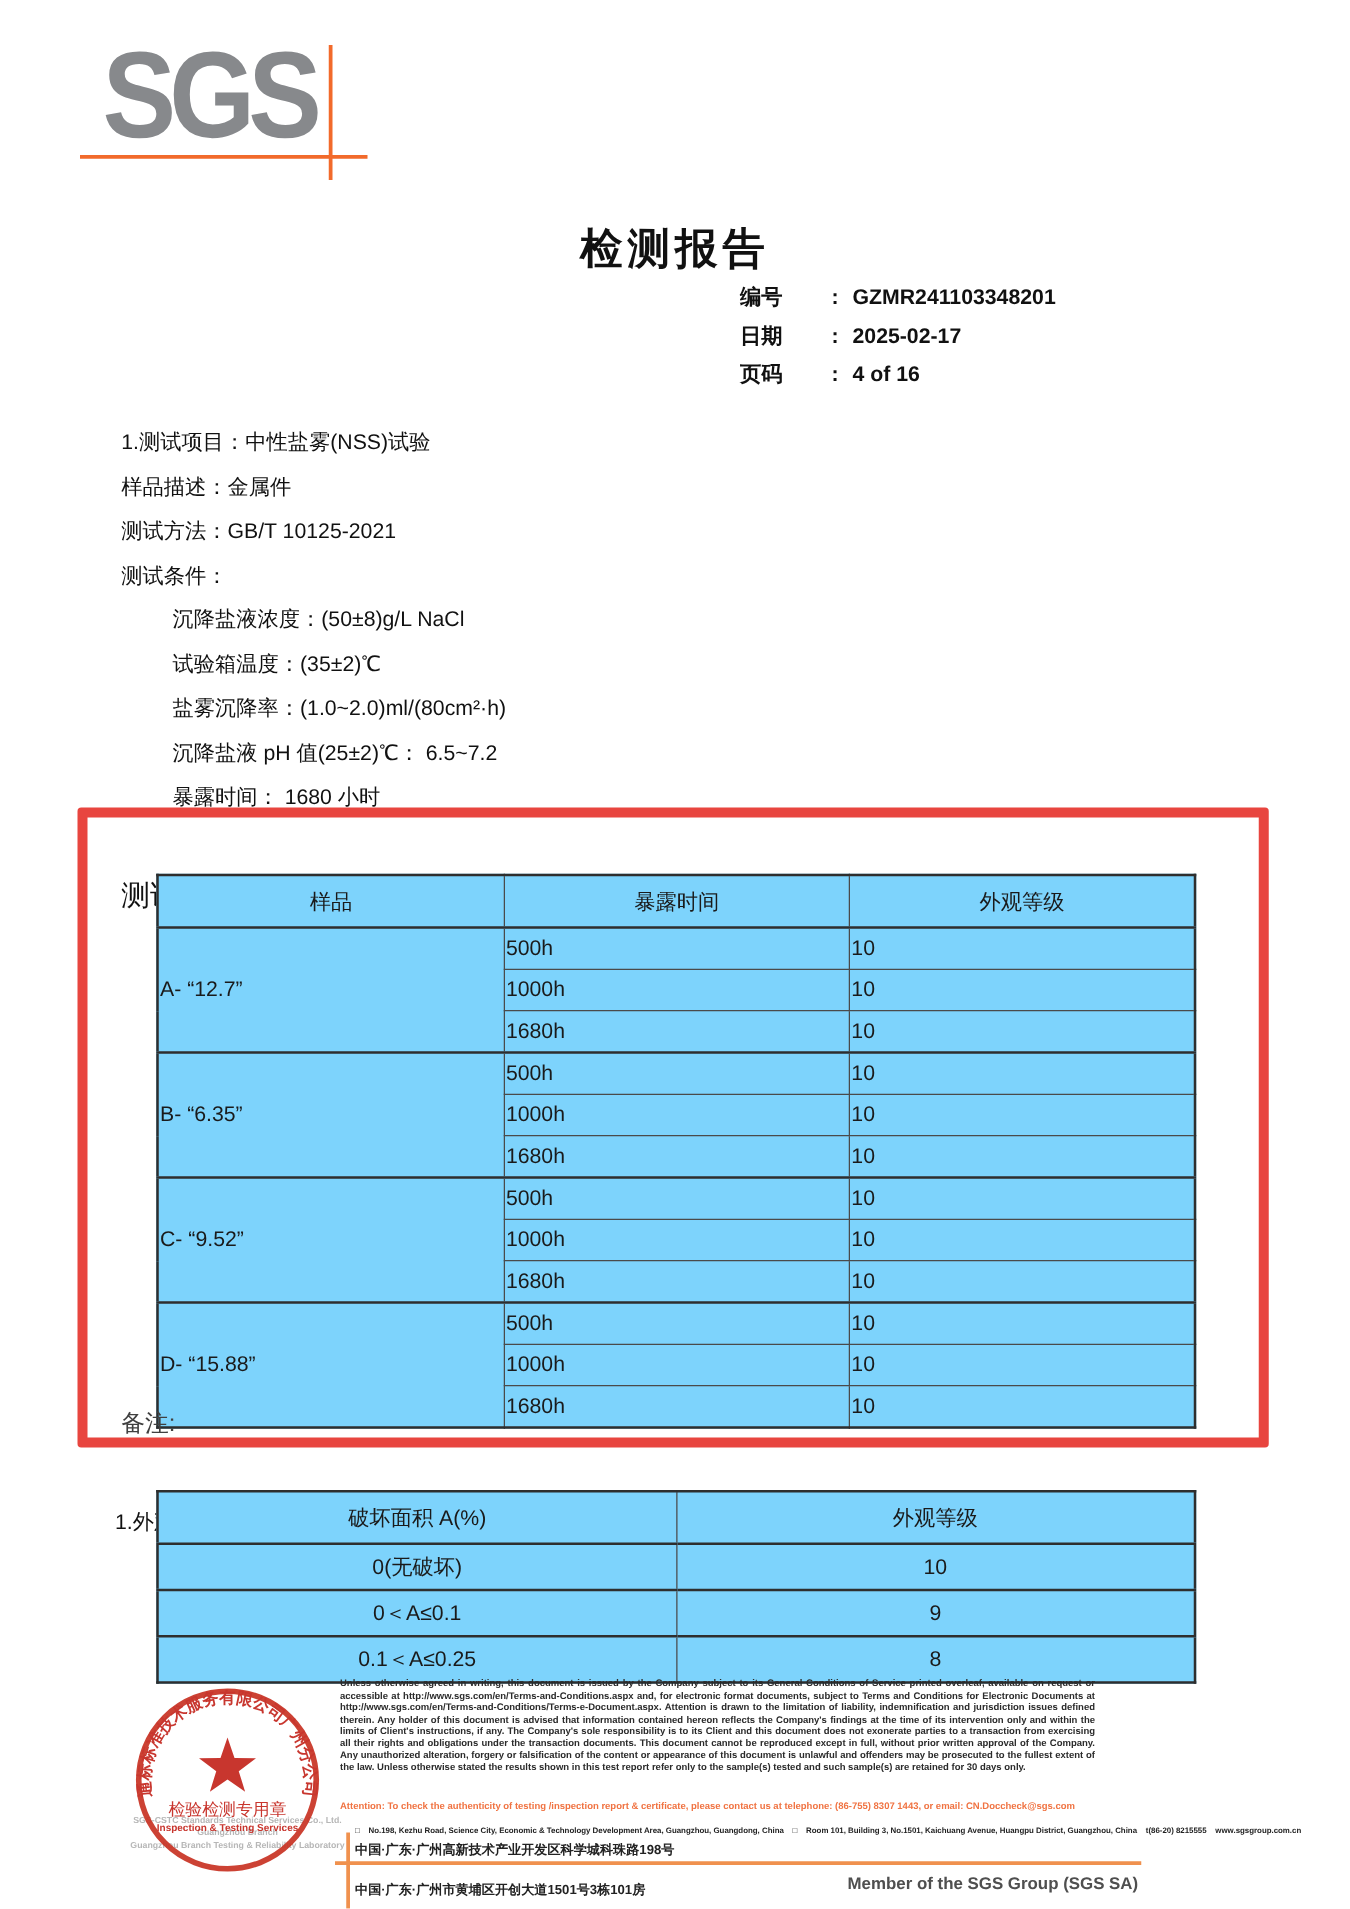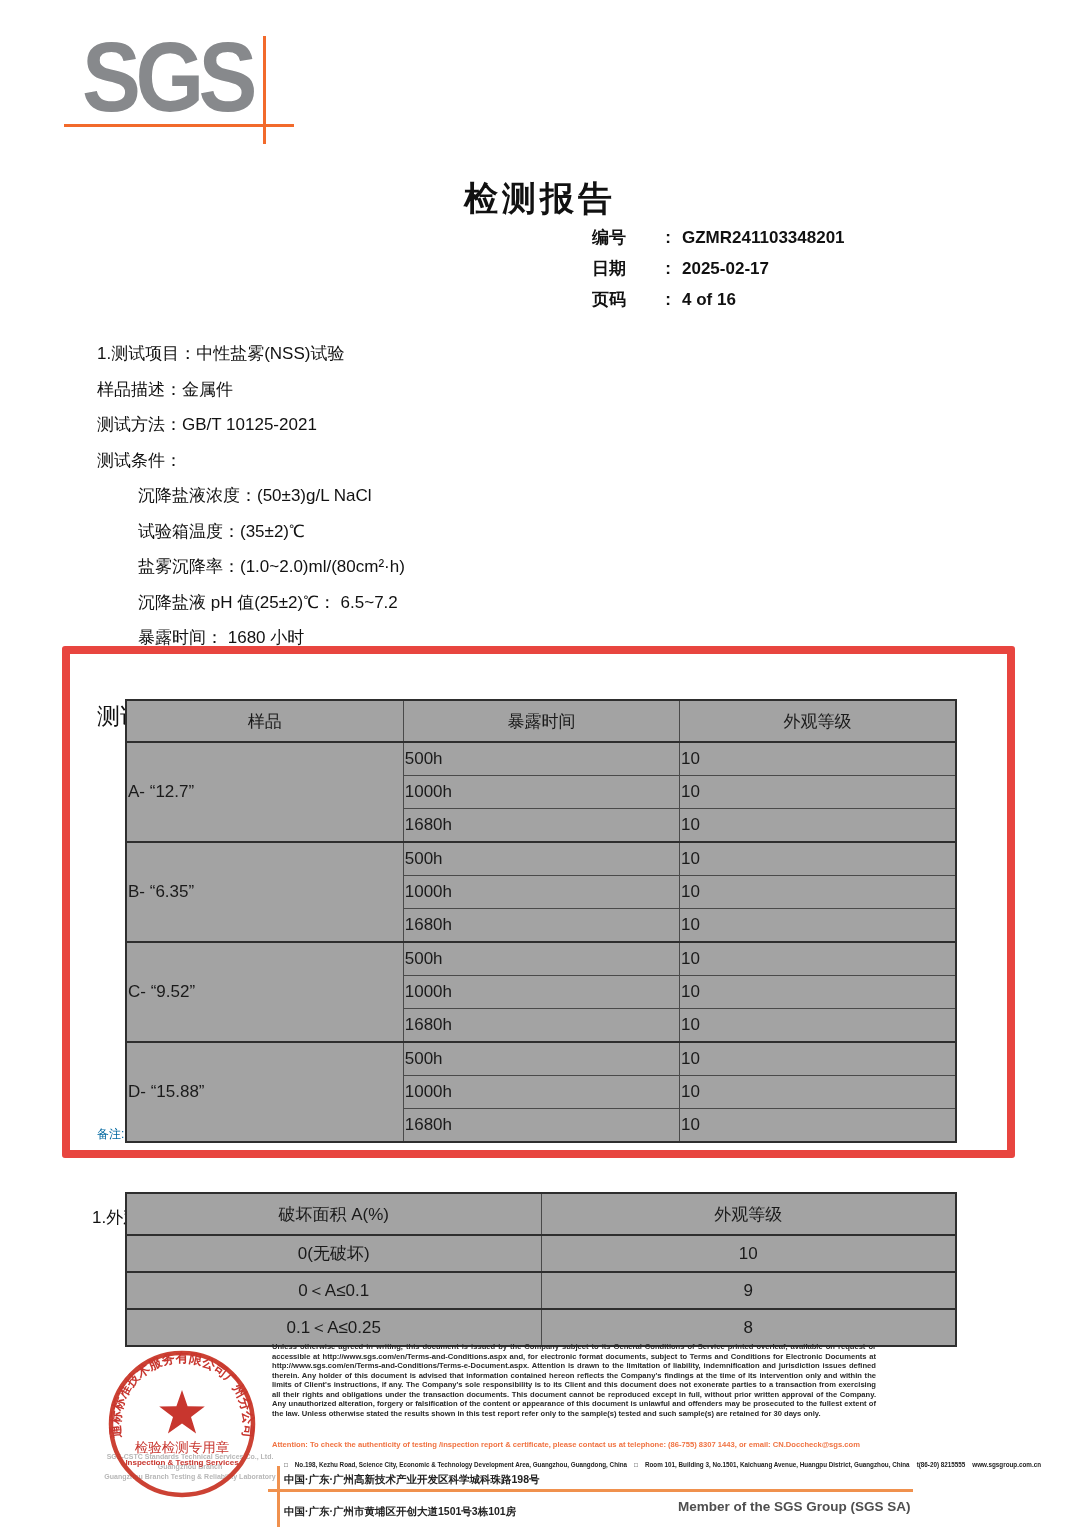--- a/index.html
+++ b/index.html
@@ -35,29 +35,29 @@
 
   
   .highlight-box {
     left:62px; top:646px; width:953px; height:512px;
     border:8px solid #e8453f; border-radius:3px; box-sizing:border-box;
     pointer-events:none; z-index:5;
   }
   .results-label { left:97px; top:662px; font-size:23px; color:#111;margin-top:39px; }
 
   
-  table { border-collapse:collapse; table-layout:fixed; background:#a3a3a3;padding-left:30px; }
+  table { border-collapse:collapse; table-layout:fixed; background:#7dd3fc;padding-left:30px; }
   .t1 { left:125px; top:699px; width:832px; border:2px solid #2e2e2e; }
   .t1 th { height:38px; font-weight:normal; font-size:17px;
            border:1px solid #4a4a4a; border-bottom:2px solid #2e2e2e; text-align:center; }
   .t1 td { height:30px; font-size:17px; border:1px solid #4a4a4a; text-align:left; }
   .t1 tr.group-start td { border-top:2px solid #2e2e2e; }
   .t1 col.c1 { width:33.4%; } .t1 col.c2 { width:33.3%; } .t1 col.c3 { width:33.3%; }
 
-  .remarks-label { left:97px; top:1126px; font-size:12px; color:#0369a1; }
+  .remarks-label { left:97px; top:1126px; font-size:19px; color:#404040; }
   .grade-note { left:92px; top:1166px; font-size:17px; color:#111;margin-top:40px; }
 
   .t2 { left:125px; top:1192px; width:832px; border:2px solid #2e2e2e; }
   .t2 th { height:38px; font-weight:normal; font-size:17px;
            border:1px solid #4a4a4a; border-bottom:2px solid #2e2e2e; text-align:center;margin-left:22px; }
   .t2 td { height:33px; font-size:17px; border:1px solid #4a4a4a;
            border-top:2px solid #2e2e2e; text-align:center; }
   .t2 col { width:50%; }
 
   
@@ -104,21 +104,21 @@
       <span class="meta-sep">:</span>
       <span class="meta-value">4 of 16</span>
     </div>
   </div>
 
   <div class="abs info">
     <div>1.测试项目：中性盐雾(NSS)试验</div>
     <div>样品描述：金属件</div>
     <div>测试方法：GB/T 10125-2021</div>
     <div>测试条件：</div>
-    <div class="indent">沉降盐液浓度：(50±3)g/L NaCl</div>
+    <div class="indent">沉降盐液浓度：(50±8)g/L NaCl</div>
     <div class="indent">试验箱温度：(35±2)℃</div>
     <div class="indent">盐雾沉降率：(1.0~2.0)ml/(80cm²·h)</div>
     <div class="indent">沉降盐液 pH 值(25±2)℃： 6.5~7.2</div>
     <div class="indent">暴露时间： 1680 小时</div>
   </div>
 
   <div class="abs highlight-box"></div>
 
   <div class="abs results-label">测试结果:</div>
 

